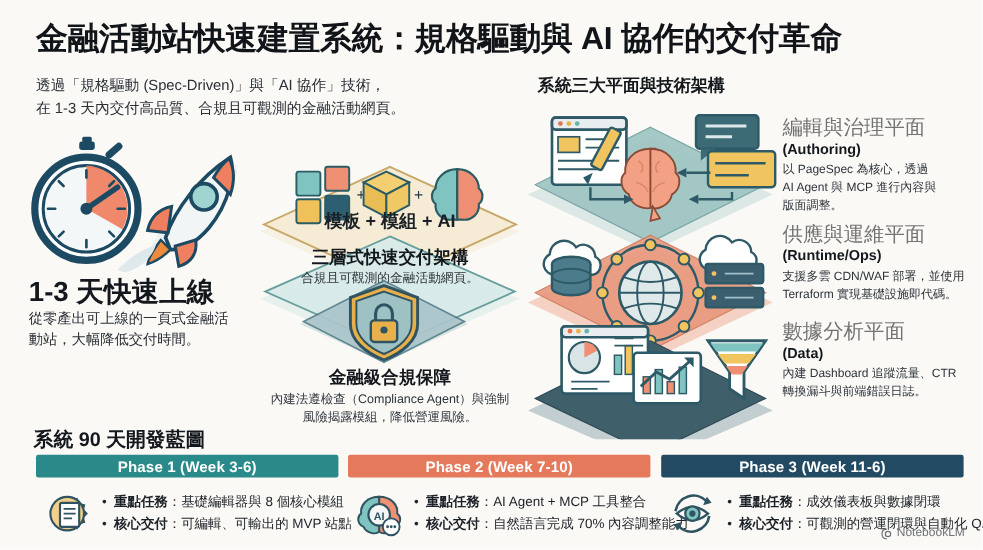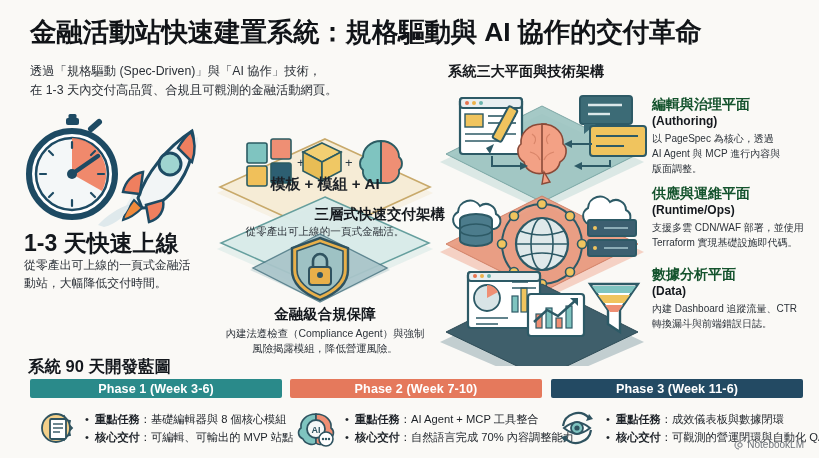--- a/index.html
+++ b/index.html
@@ -92,21 +92,21 @@
     text-align: center;
     font-size: 15px;
     font-weight: bold;
     color: #1b2026;
   }
   .mid-cap2 {
     position: absolute;
     left: 205px;
     top: 205px;
     width: 240px;
-    text-align: right;
+    text-align: center;
     font-size: 14.5px;
     font-weight: bold;
     color: #14181d;
   }
   .mid-cap2-sub {
     position: absolute;
     left: 205px;
     top: 225px;
     width: 240px;
     text-align: center;
@@ -137,23 +137,23 @@
   
   .planes-ill {
     position: absolute;
     left: 432px;
     top: 86px;
     width: 220px;
     height: 280px;
   }
   .plane-block { position: absolute; left: 652px; width: 165px; }
   .plane-t {
-    font-size: 14px;
-    font-weight: bold;
-    color: #14532d;
+    font-size: 17px;
+    font-weight: normal;
+    color: #737373;
     line-height: 1.25;
   }
   .plane-en {
     font-size: 12px;
     font-weight: bold;
     color: #14181d;
     line-height: 1.25;
     margin-bottom: 2px;
   }
   .plane-d {
@@ -295,21 +295,21 @@
       <line x1="176" y1="36" x2="176" y2="78" stroke="#2b5c63" stroke-width="1.5"></line>
     </g>
 
     <g>
       <polygon points="120,96 228,144 120,192 12,144" fill="#cfe4e3" opacity="0.45"></polygon>
       <polygon points="120,92 224,138 120,184 16,138" fill="#d9ebe9" stroke="#5f9b9a" stroke-width="1.5" opacity="0.95"></polygon>
     </g>
   </svg>
   <div class="mid-cap1">模板 + 模組 + AI</div>
   <div class="mid-cap2">三層式快速交付架構</div>
-  <div class="mid-cap2-sub">從零產出可上線的一頁式金融活。</div>
+  <div class="mid-cap2-sub">合規且可觀測的金融活動網頁。</div>
 
   <svg style="position:absolute;left:245;top:232px;left:245px;width:150px;height:78px" viewBox="0 0 150 78">
     <polygon points="75,6 145,38 75,70 5,38" fill="#b9cfd2" opacity="0.55"></polygon>
     <polygon points="75,2 142,36 75,70 8,36" fill="#a8c4c9" stroke="#4b7683" stroke-width="1.4" opacity="0.85"></polygon>
     <g>
       <path d="M75 6 L103 16 L103 38 C103 52 90 62 75 68 C60 62 47 52 47 38 L47 16 Z" fill="#e8b04a" stroke="#2f5360" stroke-width="2.4"></path>
       <path d="M75 11 L98 19 L98 38 C98 49 87 58 75 63 C63 58 52 49 52 38 L52 19 Z" fill="#9ec2c4" stroke="#2f5360" stroke-width="1.6"></path>
       <rect x="64" y="35" width="22" height="18" rx="3" fill="#e8b04a" stroke="#2f5360" stroke-width="2"></rect>
       <path d="M68 35 L68 29 A7 7 0 0 1 82 29 L82 35" fill="none" stroke="#2f5360" stroke-width="2.6"></path>
       <circle cx="75" cy="43" r="3" fill="#2f5360"></circle>

